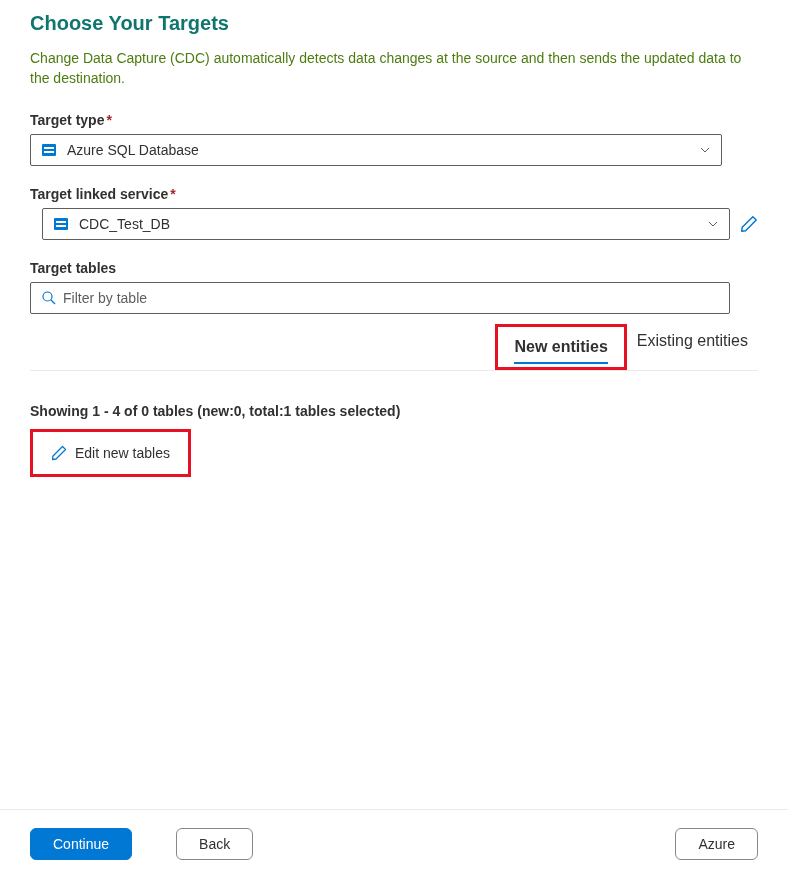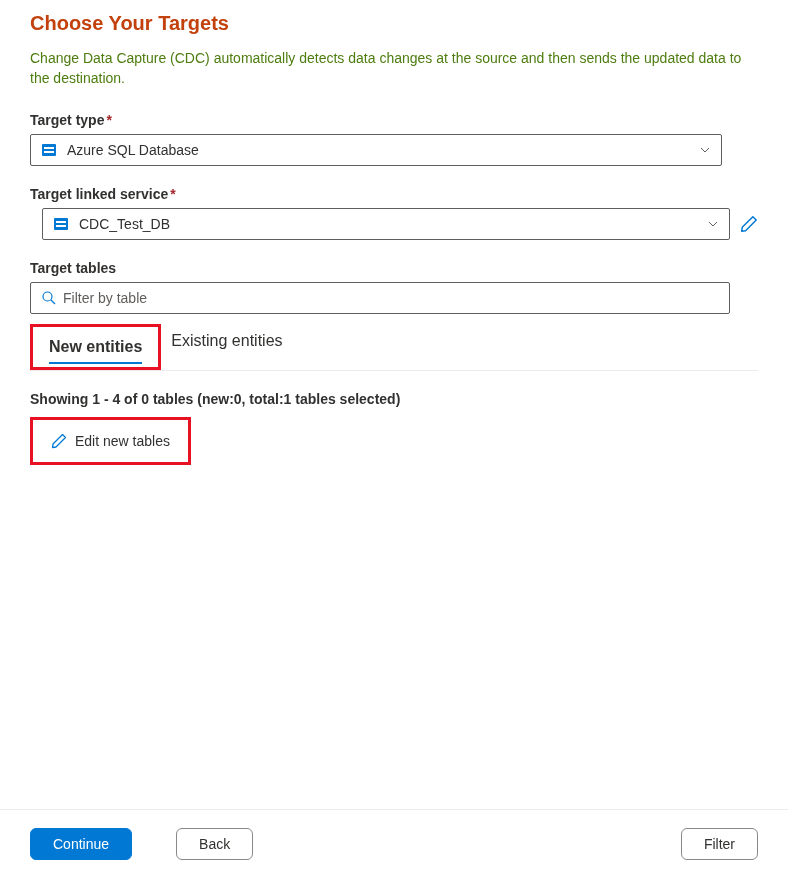--- a/index.html
+++ b/index.html
@@ -16,21 +16,21 @@
       position: relative;
       background: #fff;
     }
     .content {
       padding: 12px 30px 0 30px;
     }
     h1 {
       font-size: 20px;
       font-weight: 600;
       margin-bottom: 14px;
-      color: #c2410c;
+      color: #0f766e;
     }
     .desc {
       font-size: 14px;
       color: #4d7c0f;
       line-height: 1.4;
       margin-bottom: 24px;
     }
     .field-label {
       font-size: 14px;
       font-weight: 600;
@@ -108,21 +108,22 @@
       flex: 1;
       font-size: 14px;
       font-family: inherit;
     }
     .search-input::placeholder {
       color: #605e5c;
     }
     .tabs-wrap {
       border-bottom: 1px solid #edebe9;
       display: flex;
-      margin-bottom: 20px;
+      margin-bottom: 32px;
+      justify-content: flex-end;
     }
     .highlight-box {
       border: 3px solid #e81123;
       display: inline-block;
       padding: 3px 6px;
     }
     .tab {
       padding: 8px 10px;
       font-size: 16px;
       cursor: pointer;
@@ -292,14 +293,14 @@
     </div>
   </div>
 
   
 </div>
 
 <div class="footer">
   <button class="btn btn-primary">Continue</button>
   <button class="btn">Back</button>
   <div class="footer-spacer"></div>
-  <button class="btn">Filter</button>
+  <button class="btn">Azure</button>
 </div>
 
 </body></html>

